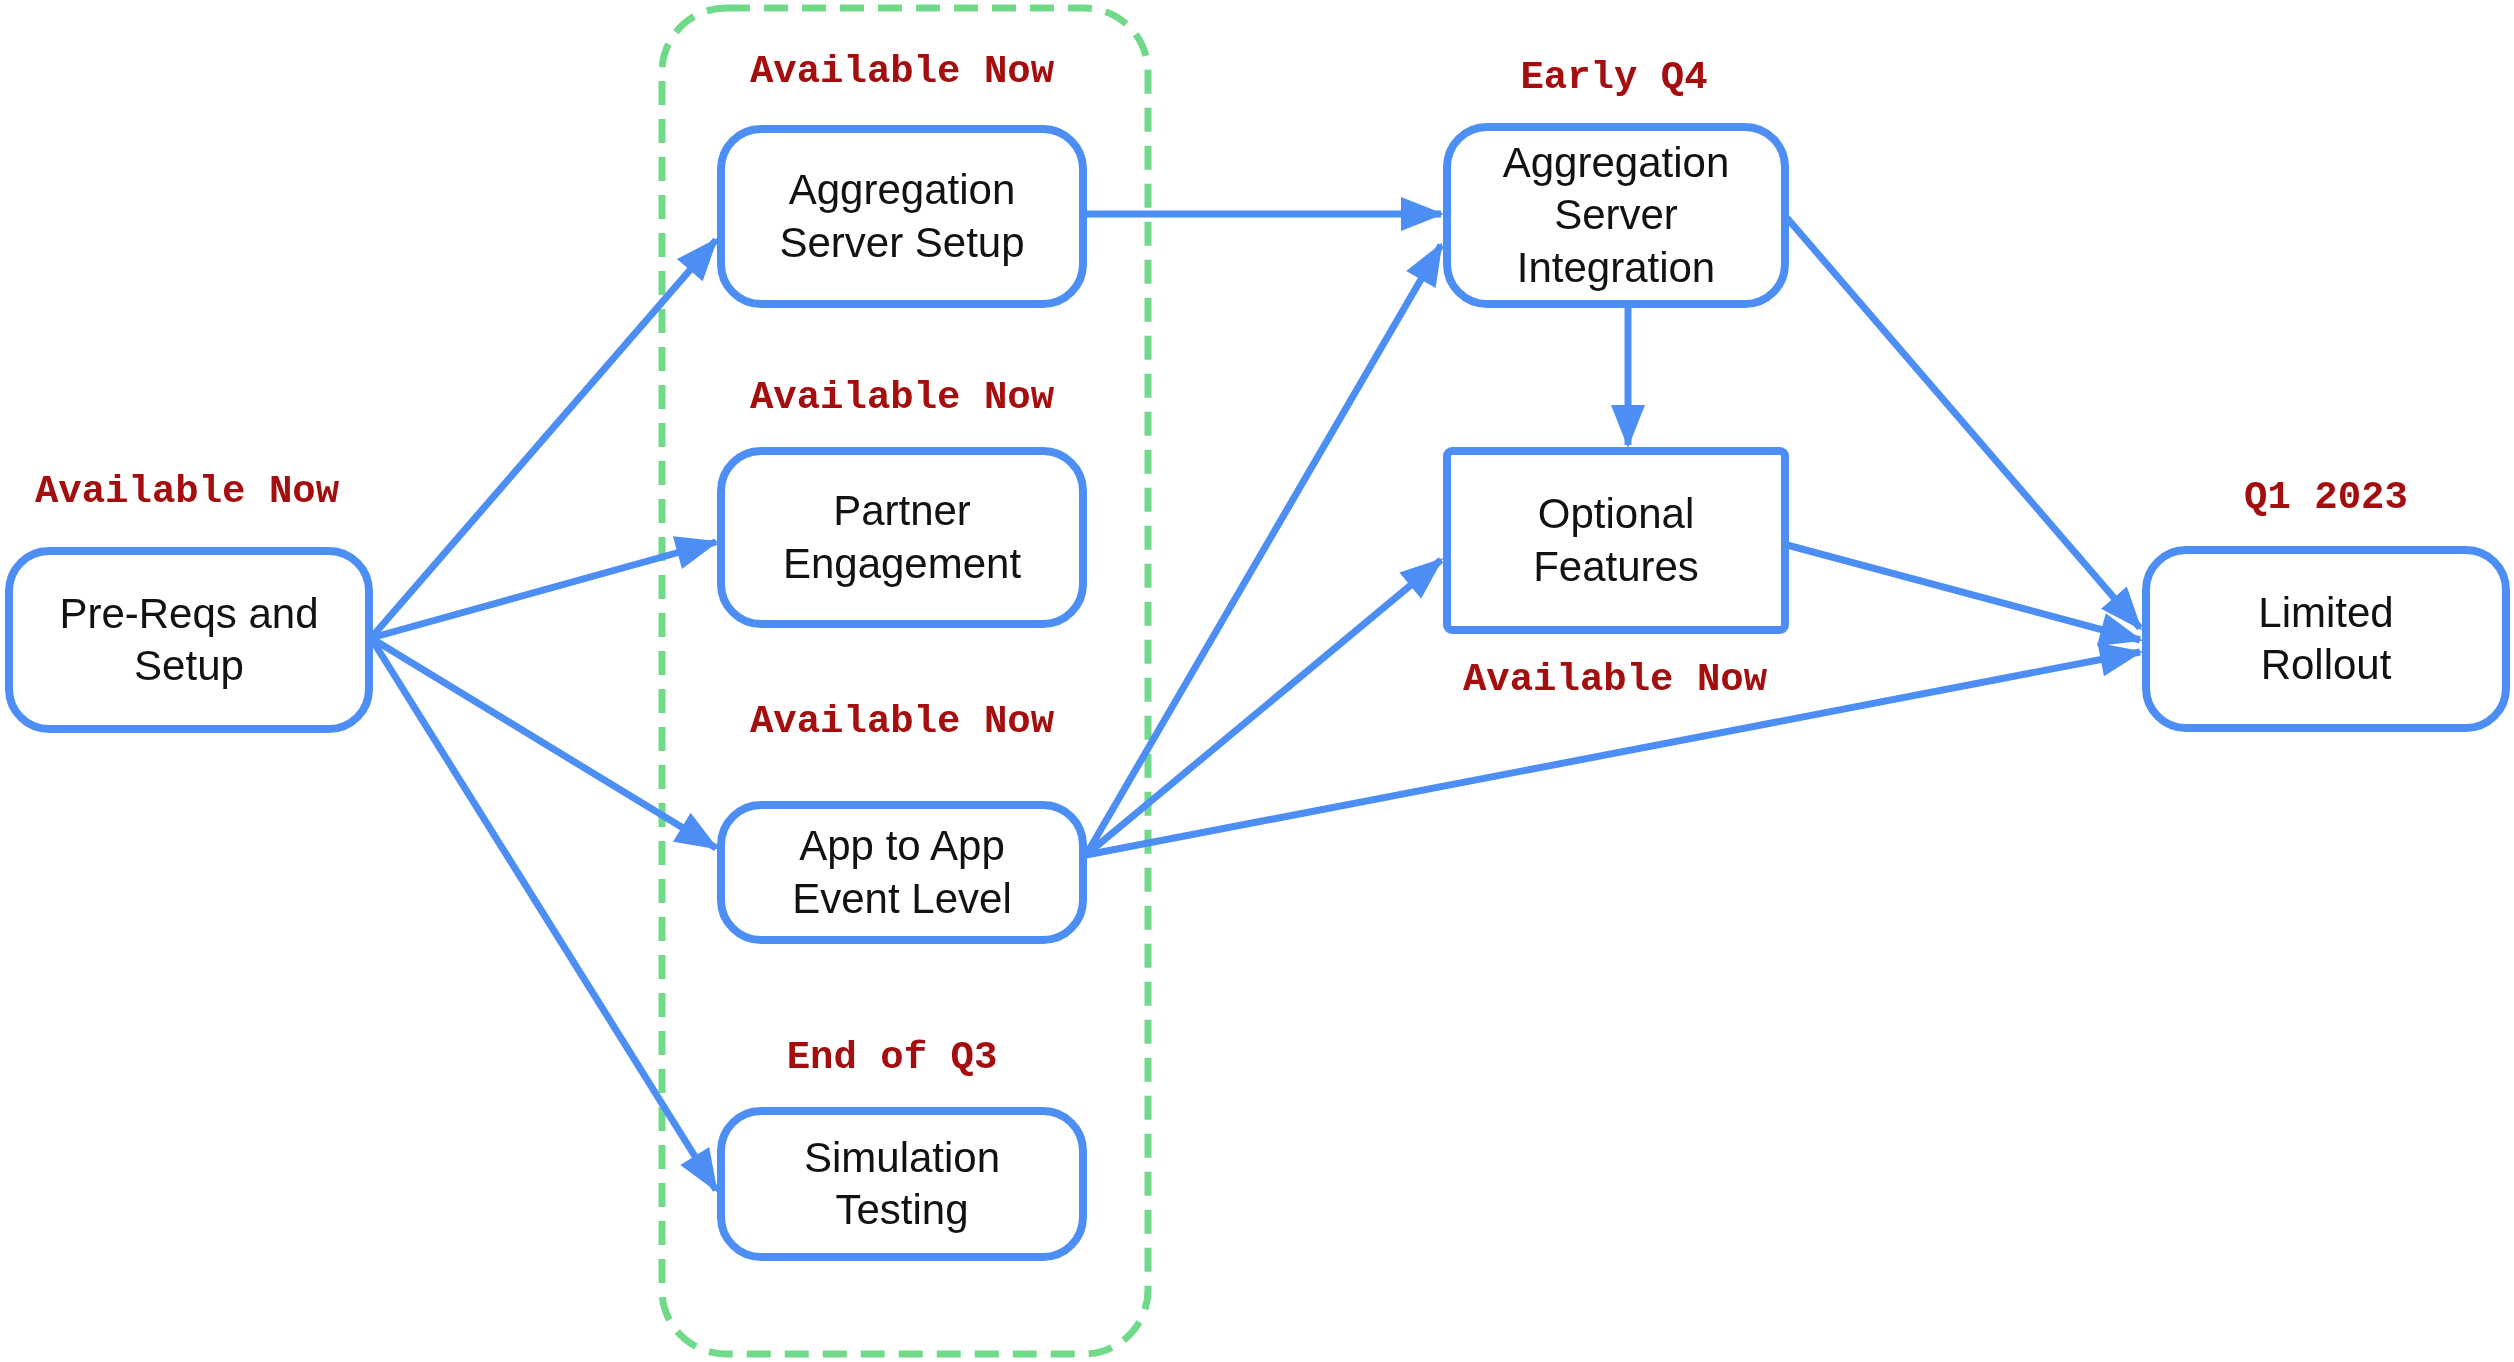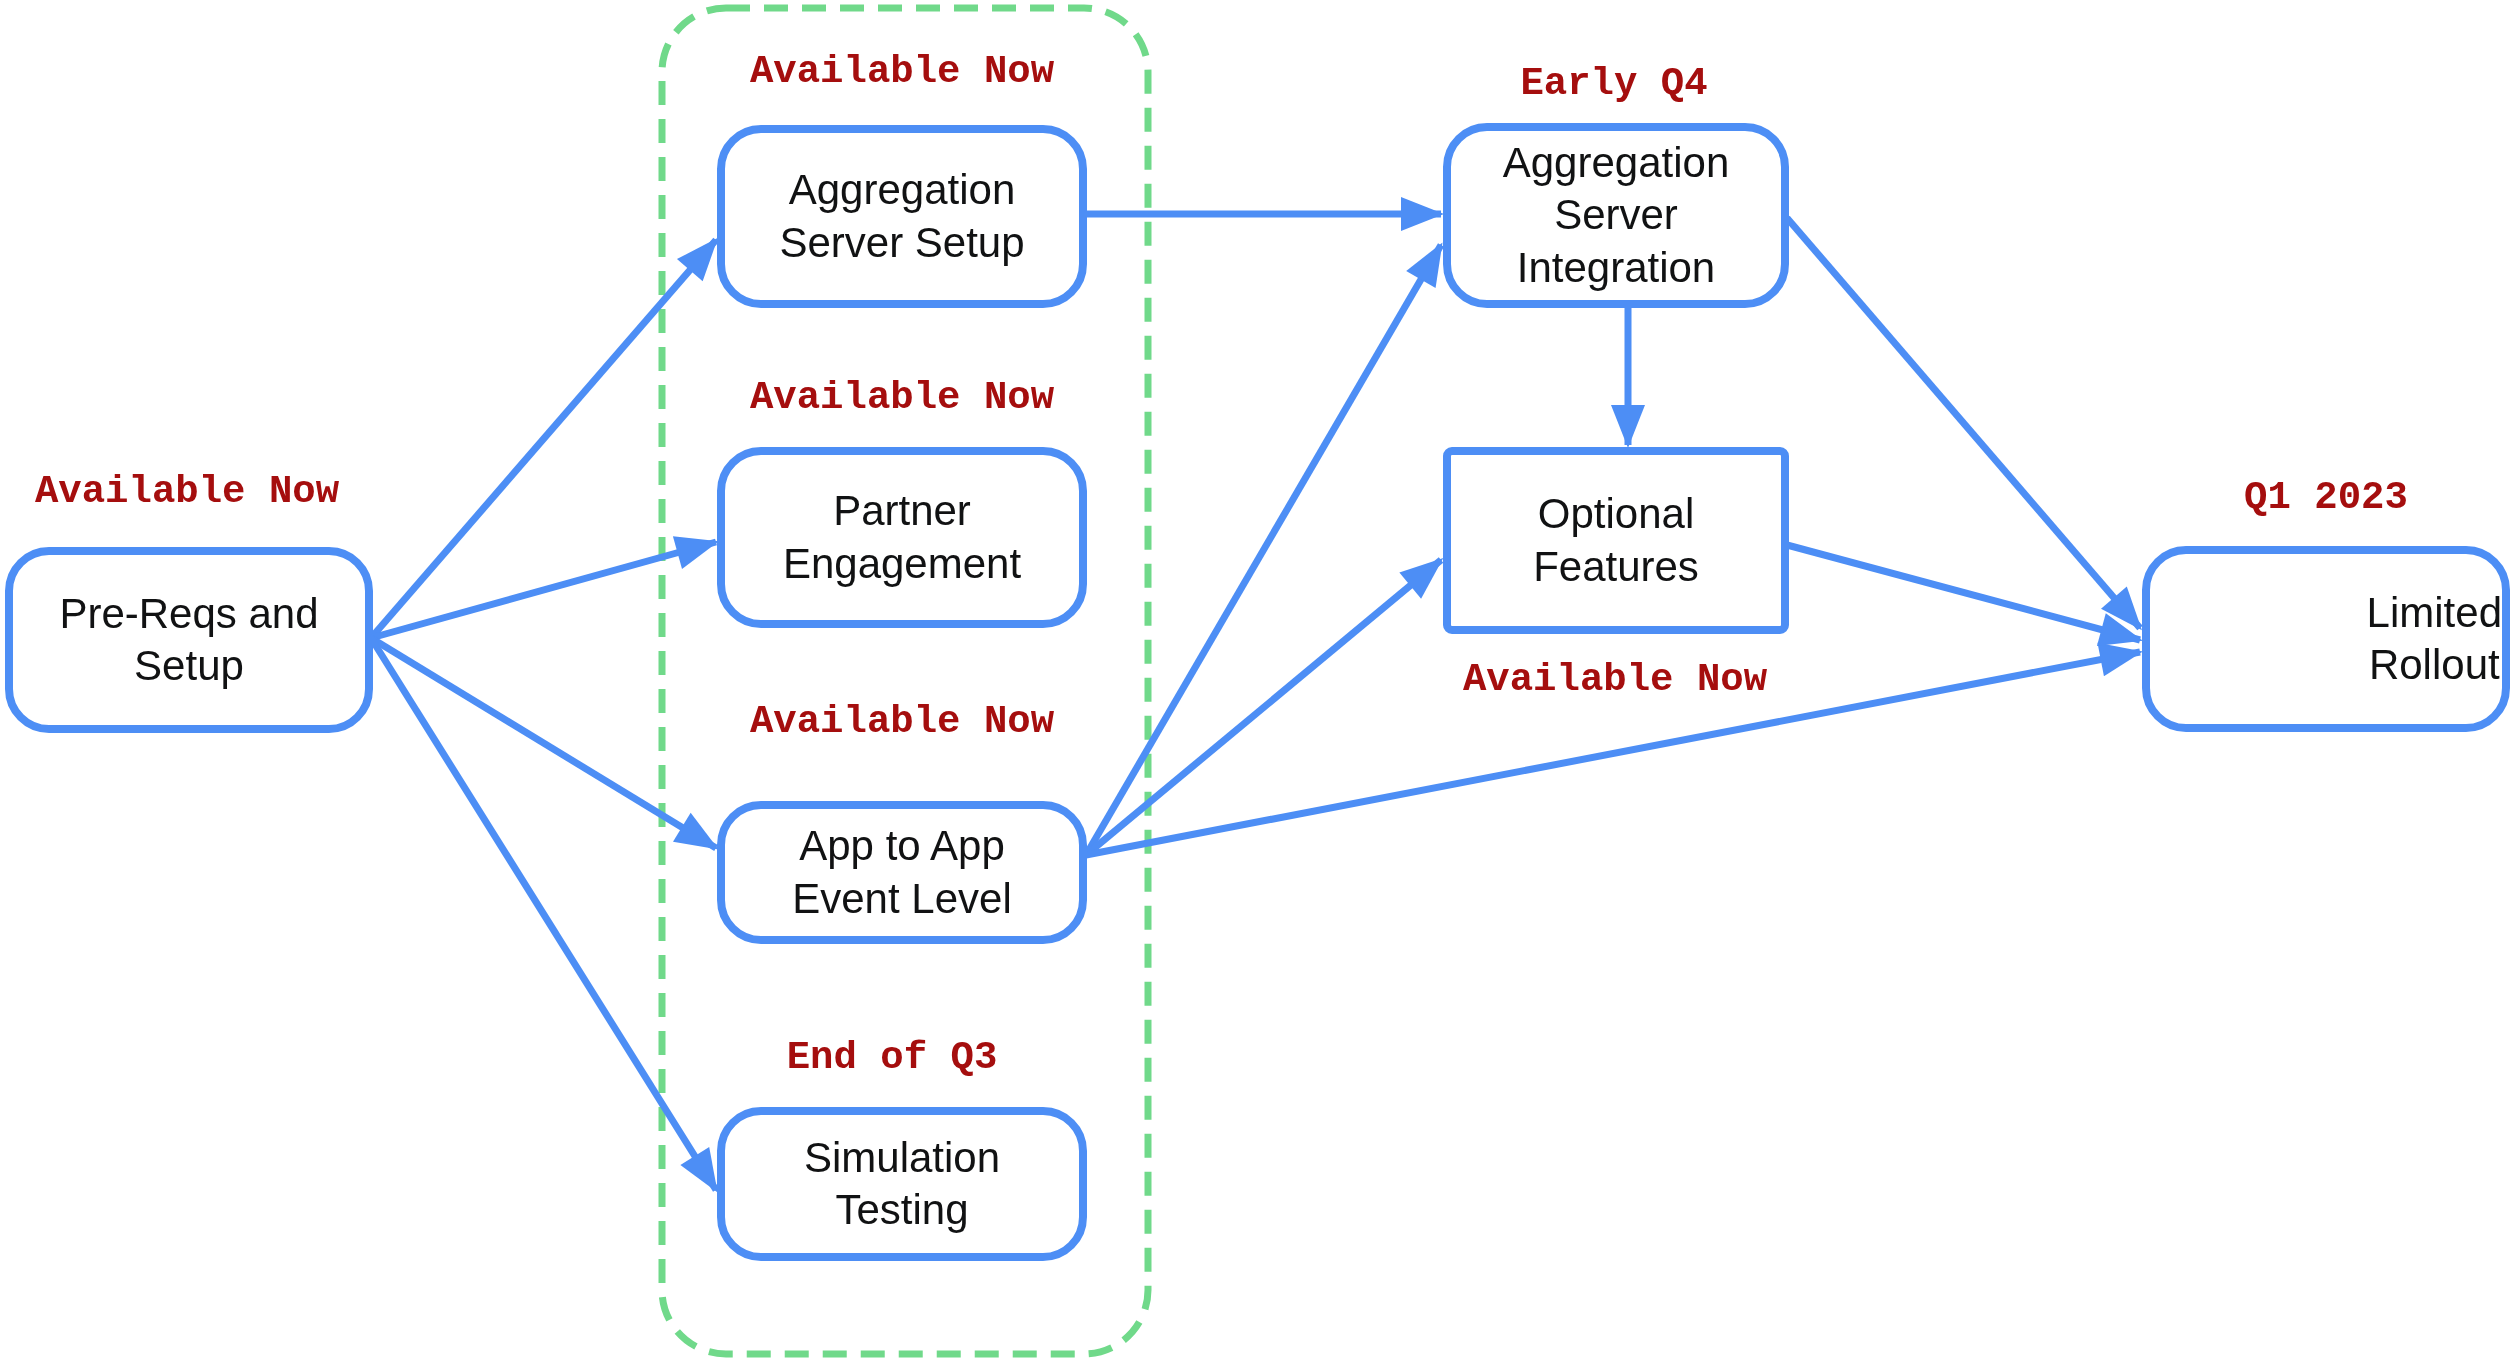--- a/index.html
+++ b/index.html
@@ -77,21 +77,21 @@
     <line x1="1628" y1="306" x2="1628" y2="445" stroke="#4D8EF5" stroke-width="7" marker-end="url(#arrow)"></line>
     <line x1="1787" y1="218" x2="2140" y2="628" stroke="#4D8EF5" stroke-width="7" marker-end="url(#arrow)"></line>
     <line x1="1787" y1="545" x2="2140" y2="640" stroke="#4D8EF5" stroke-width="7" marker-end="url(#arrow)"></line>
   </svg>
 
   <div class="milestone" style="left:-33px; top:470px;">Available Now</div>
   <div class="milestone" style="left:682px; top:50px;">Available Now</div>
   <div class="milestone" style="left:682px; top:376px;">Available Now</div>
   <div class="milestone" style="left:682px; top:700px;">Available Now</div>
   <div class="milestone" style="left:672px; top:1036px;">End of Q3</div>
-  <div class="milestone" style="left:1394px; top:56px;margin-top:6px;">Early Q4</div>
+  <div class="milestone" style="left:1394px; top:56px;">Early Q4</div>
   <div class="milestone" style="left:1395px; top:658px;">Available Now</div>
   <div class="milestone" style="left:2106px; top:476px;">Q1 2023</div>
 
   <div class="node" style="left:5px; top:547px; width:368px; height:186px;text-align:center;">
     <span>Pre-Reqs and
 Setup</span>
   </div>
 
   <div class="node" style="left:717px; top:125px; width:370px; height:183px;">
     <span>Aggregation
@@ -117,18 +117,18 @@
     <span>Aggregation
 Server
 Integration</span>
   </div>
 
   <div class="node" style="left:1443px; top:447px; width:346px; height:187px;border-radius:9px;">
     <span>Optional
 Features</span>
   </div>
 
-  <div class="node" style="left:2142px; top:546px; width:368px; height:186px;justify-content:flex-end;">
+  <div class="node" style="left:2142px; top:546px; width:368px; height:186px;">
     <span>Limited
 Rollout</span>
   </div>
 
 </div>
 
 </body></html>

